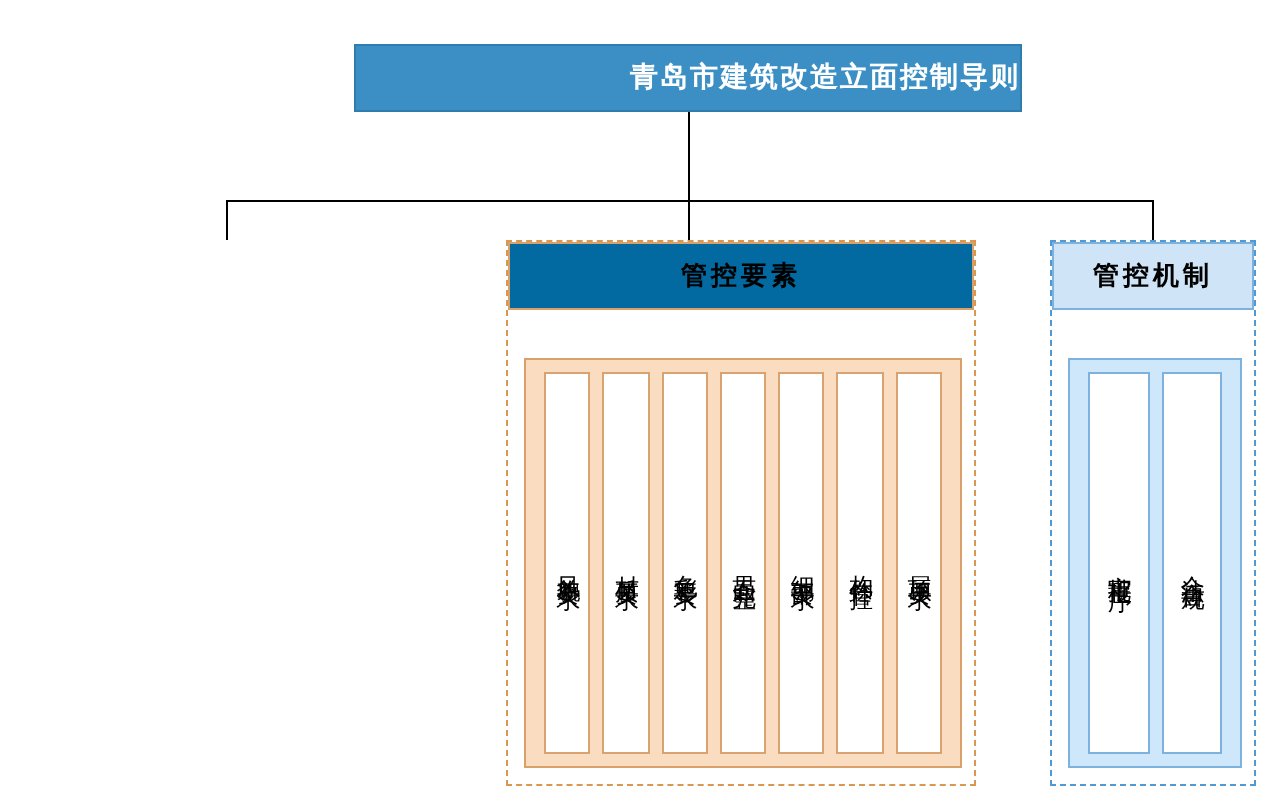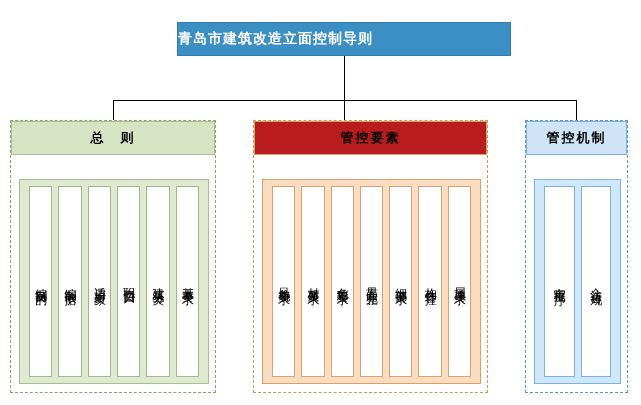--- a/index.html
+++ b/index.html
@@ -24,21 +24,21 @@
     position: absolute;
     left: 177px;
     top: 22px;
     width: 334px;
     height: 34px;
     background: #3b8fc4;
     border: 1px solid #2f7cae;
     box-sizing: border-box;
     display: flex;
     align-items: center;
-    justify-content: flex-start;
+    justify-content: flex-end;
     color: #ffffff;
     font-size: 14px;
     font-weight: bold;
     letter-spacing: 1px;
   }
   
   .line {
     position: absolute;
     background: #000000;
   }
@@ -68,21 +68,21 @@
     letter-spacing: 2px;
   }
   
   .g1 { border-color: #86a96a; }
   .g1 .group-header { background: #d6e4c4; border: 1px solid #a8bf8e; }
   .g1 .inner { background: #dfe9d2; border: 1px solid #a8bf8e; }
   .g1 .leaf { background: #ffffff; border: 1px solid #9fb887; }
 
   
   .g2 { border-color: #d9974f; }
-  .g2 .group-header { background: #b91c1c; border: 1px solid #daa06a; font-family: Liberation Mono, monospace; }
+  .g2 .group-header { background: #0369a1; border: 1px solid #daa06a; font-family: Liberation Mono, monospace; }
   .g2 .inner { background: #fadcc0; border: 1px solid #daa06a; }
   .g2 .leaf { background: #ffffff; border: 1px solid #d9a271; }
 
   
   .g3 { border-color: #4f9ad4; }
   .g3 .group-header { background: #cfe4f6; border: 1px solid #7cb2dd; text-align: right; }
   .g3 .inner { background: #cfe7fa; border: 1px solid #7cb2dd; }
   .g3 .leaf { background: #ffffff; border: 1px solid #7cb2dd; }
 
   .inner {
@@ -118,31 +118,20 @@
   <div class="root-box">
     <span>青岛市建筑改造立面控制导则</span>
   </div>
 
   <div class="line vline" style="left:344px; top:56px; height:44px;"></div>
   <div class="line hline" style="left:113px; top:100px; width:463px;"></div>
   <div class="line vline" style="left:113px; top:100px; height:20px;"></div>
   <div class="line vline" style="left:344px; top:100px; height:20px;"></div>
   <div class="line vline" style="left:576px; top:100px; height:20px;"></div>
 
-  <div class="group g1" style="left:10px; top:120px; width:206px; height:273px;">
-    <div class="group-header">总　则</div>
-    <div class="inner" style="left:8px; top:58px; width:190px; height:205px;">
-      <div class="leaf">编制目的</div>
-      <div class="leaf">编制依据</div>
-      <div class="leaf">适用对象</div>
-      <div class="leaf">职责归口</div>
-      <div class="leaf">建筑分类</div>
-      <div class="leaf">基本要求</div>
-    </div>
-  </div>
 
   <div class="group g2" style="left:253px; top:120px; width:235px; height:273px;">
     <div class="group-header">管控要素</div>
     <div class="inner" style="left:8px; top:58px; width:219px; height:205px;">
       <div class="leaf">风貌要求</div>
       <div class="leaf">材质要求</div>
       <div class="leaf">色彩要求</div>
       <div class="leaf">界面完整</div>
       <div class="leaf">细部要求</div>
       <div class="leaf">构件管控</div>

